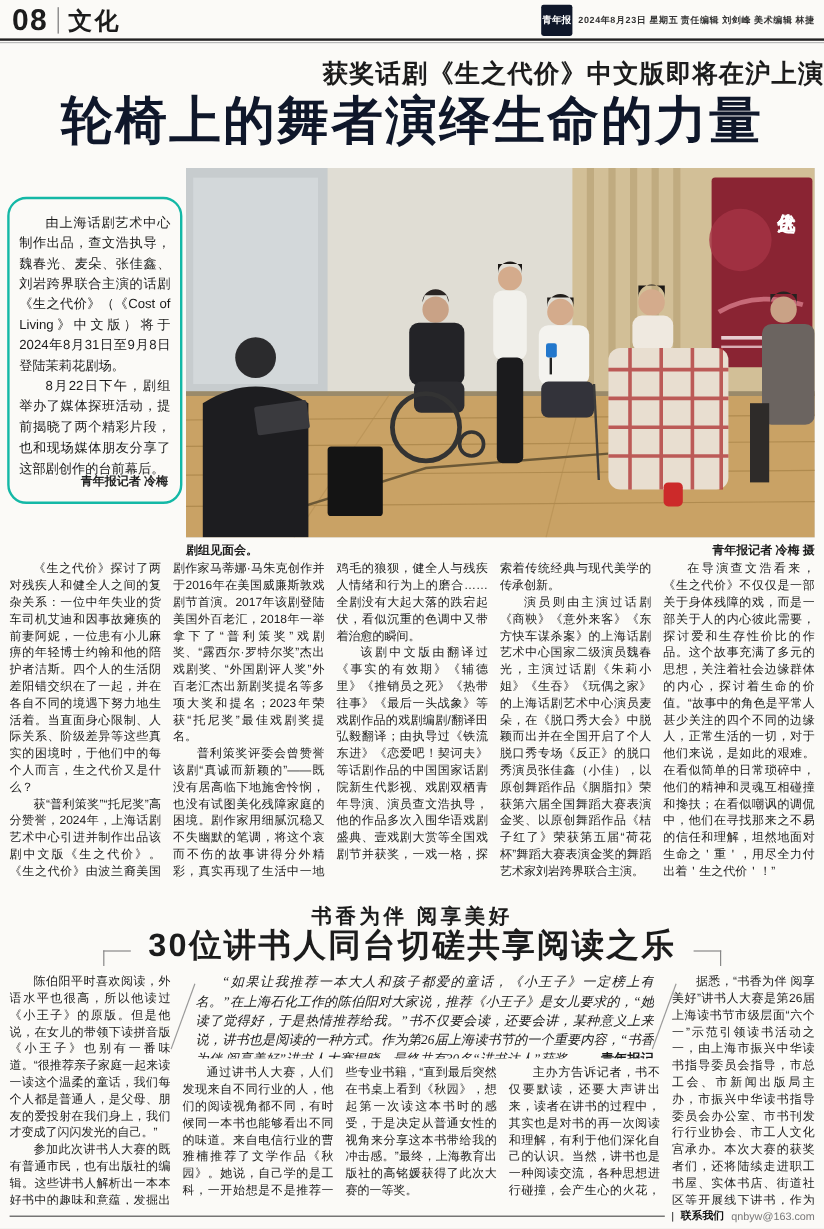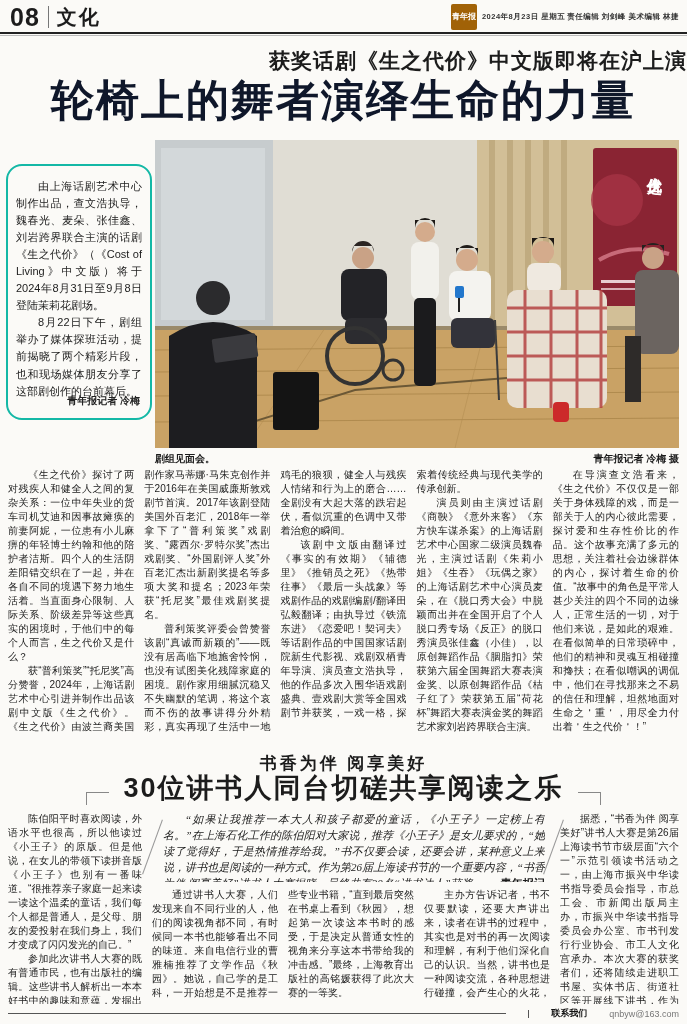--- a/index.html
+++ b/index.html
@@ -5,21 +5,21 @@
   html,body{margin:0;padding:0;background:#e9e7e2;}
   .page{position:relative;width:687px;height:1024px;background:#fbfaf7;margin:0 auto;
         font-family:"Liberation Sans",sans-serif;color:#1c1c1c;overflow:hidden;}
   
   .hdr{position:absolute;left:10px;right:8px;top:2px;height:30px;display:flex;align-items:center;}
   .hdr .pageno{font-size:25px;font-weight:700;letter-spacing:1px;}
   .hdr .vbar{width:1px;height:22px;background:#777;margin:0 8px;}
   .hdr .section{font-size:20px;font-weight:700;letter-spacing:2px;}
   .hdr .spacer{flex:1;}
   .masthead{display:flex;align-items:center;gap:5px;}
-  .logo{width:26px;height:26px;background:#a16207;color:#fff;display:flex;align-items:center;justify-content:center;
+  .logo{width:26px;height:26px;background:#0f172a;color:#fff;display:flex;align-items:center;justify-content:center;
         font-size:8px;font-weight:700;line-height:1;text-align:left;border-radius:2px;}
   .mastlines{display:flex;flex-direction:row;gap:2px;}
   .mastlines div{font-size:7.5px;color:#333;font-weight:700;letter-spacing:.5px;}
   .hdr-rule{position:absolute;left:0;right:0;top:32px;height:2px;background:#222;}
   .hdr-rule2{position:absolute;left:0;right:0;top:35px;height:1px;background:#bbb;}
   
   .a1-kicker{position:absolute;left:0;right:0;top:47px;text-align:right;font-size:21px;font-weight:700;letter-spacing:1px;}
   .a1-headline{position:absolute;left:0;right:0;top:72px;text-align:center;font-size:43px;font-weight:700;letter-spacing:2px;color:#0f172a;}
   
   .intro{position:absolute;left:6px;top:164px;width:146px;height:256px;border:2px solid #14b8a6;border-radius:16px;
@@ -47,21 +47,21 @@
   .lede{position:absolute;left:163px;top:812px;width:382px;height:70px;overflow:hidden;}
   .lede p{margin:0;font-family:"Liberation Serif",serif;font-style:italic;font-size:11px;line-height:1.45;
           text-align:justify;text-indent:2em;color:#1a1a1a;}
   .lede-byline{font-style:normal;font-weight:700;font-family:"Liberation Sans",sans-serif;margin-left:14px;}
   .slash{position:absolute;width:1px;height:58px;background:#999;transform:rotate(20deg);}
   .slash.l{left:152px;top:818px;}
   .slash.r{left:553px;top:818px;}
   .a2mid-cols{position:absolute;left:152px;top:888px;width:398px;height:116px;
               column-count:3;column-gap:10px;overflow:hidden;}
   
-  .foot{position:absolute;left:8px;right:8px;top:1007px;display:flex;align-items:center;gap:22px;}
+  .foot{position:absolute;left:8px;right:8px;top:1007px;display:flex;align-items:center;gap:6px;}
   .foot .line{flex:1;height:1px;background:#555;}
   .foot .tick{width:1px;height:8px;background:#555;}
   .foot .lbl{font-size:9px;font-weight:700;color:#111;}
   .foot .mail{font-size:9px;color:#777;}
 </style>
 </head>
 <body>
 
 <div class="page">
 

